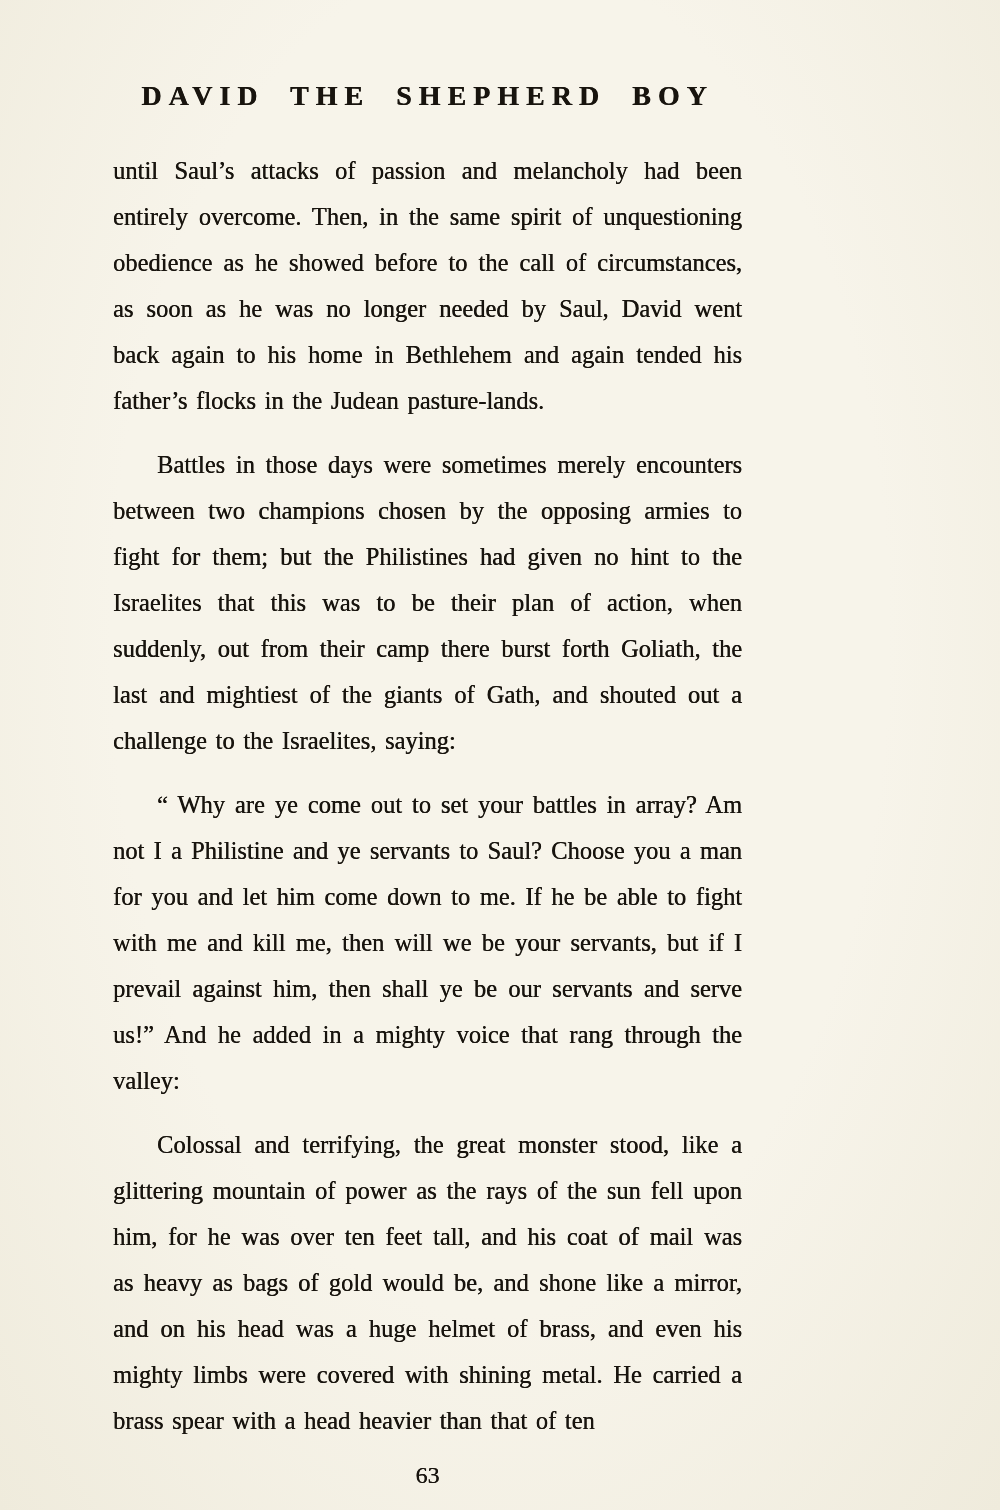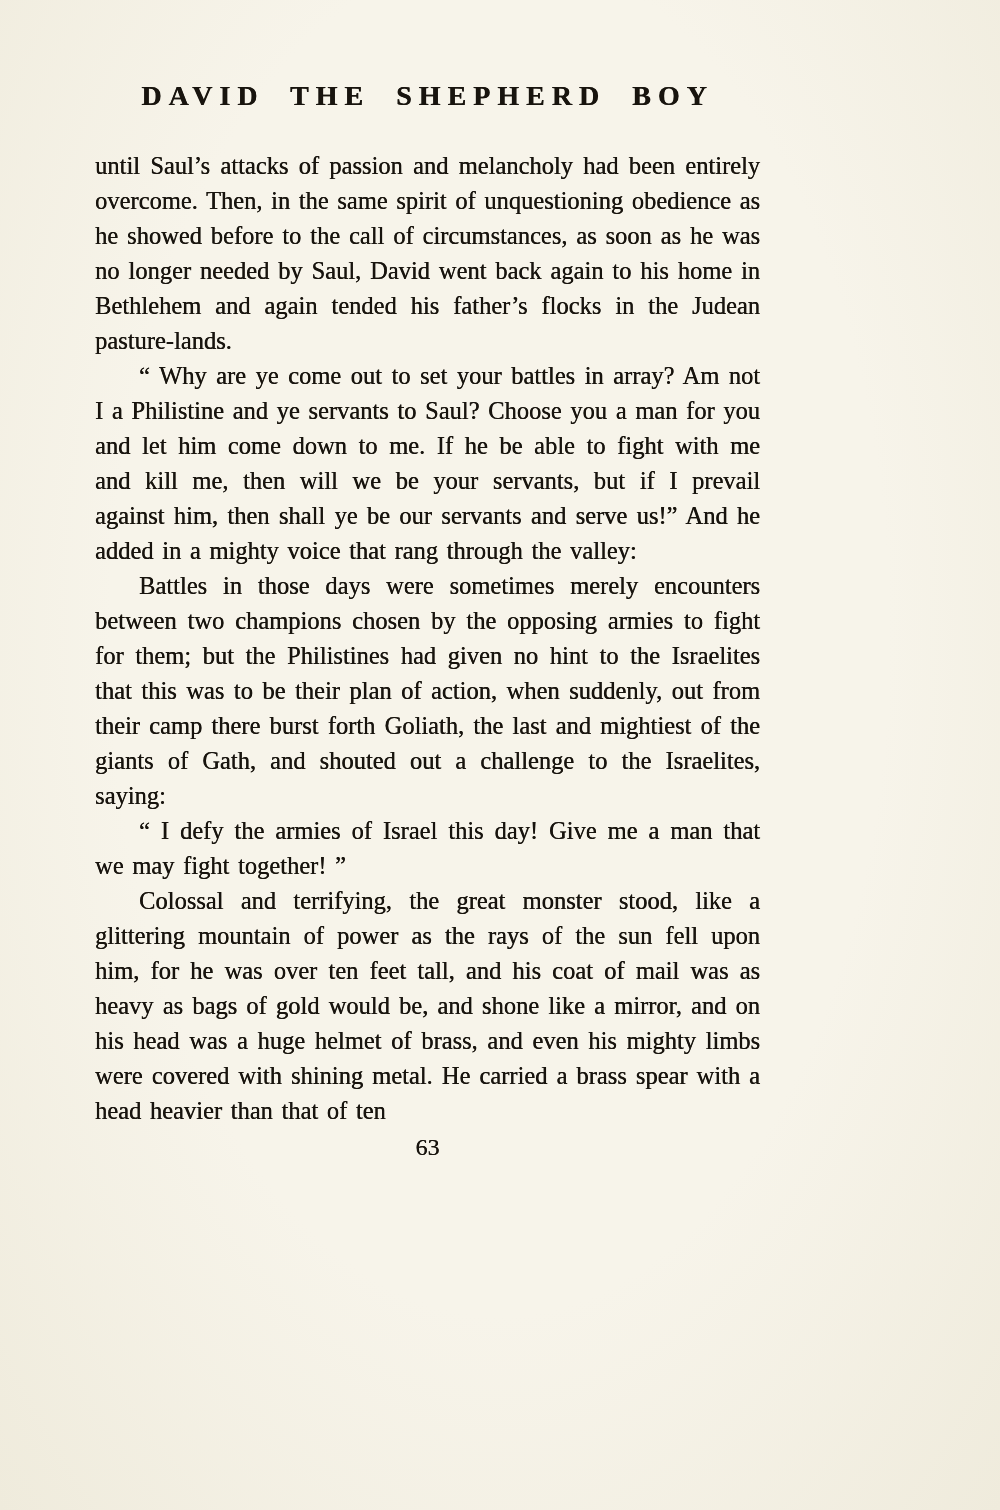--- a/index.html
+++ b/index.html
@@ -24,23 +24,23 @@
     font-size: 28px;
     font-weight: 700;
     letter-spacing: 7px;
     word-spacing: 12px;
     text-align: center;
     margin: 0 0 36px 0;
     text-shadow: 0.4px 0 0 currentColor;
   }
   .body-text p {
     font-size: 24.5px;
-    line-height: 35px;
+    line-height: 46px;
     text-align: justify;
-    margin: 0;
+    margin: 18px;
     text-indent: 44px;
     word-spacing: 2.5px;
     text-shadow: 0.35px 0 0 currentColor;
   }
   .body-text p:first-child {
     text-indent: 0;
   }
   .page-number {
     text-align: center;
     font-size: 24px;
@@ -49,20 +49,19 @@
   }
 </style>
 </head>
 <body>
 
 <div class="page">
   <h1 class="page-title">DAVID THE SHEPHERD BOY</h1>
 
   <div class="body-text">
       <p>until Saul’s attacks of passion and melancholy had been entirely overcome.  Then, in the same spirit of unquestioning obedience as he showed before to the call of circumstances, as soon as he was no longer needed by Saul, David went back again to his home in Bethlehem and again tended his father’s flocks in the Judean pasture-lands.</p>
+      <p>Battles in those days were sometimes merely encounters between two champions chosen by the opposing armies to fight for them; but the Philistines had given no hint to the Israelites that this was to be their plan of action, when suddenly, out from their camp there burst forth Goliath, the last and mightiest of the giants of Gath, and shouted out a challenge to the Israelites, saying:</p>
       <p>“ Why are ye come out to set your battles in array? Am not I a Philistine and ye servants to Saul?  Choose you a man for you and let him come down to me.  If he be able to fight with me and kill me, then will we be your servants, but if I prevail against him, then shall ye be our servants and serve us!”  And he added in a mighty voice that rang through the valley:</p>
-      <p>Battles in those days were sometimes merely encounters between two champions chosen by the opposing armies to fight for them; but the Philistines had given no hint to the Israelites that this was to be their plan of action, when suddenly, out from their camp there burst forth Goliath, the last and mightiest of the giants of Gath, and shouted out a challenge to the Israelites, saying:</p>
-      <p>“ I defy the armies of Israel this day!  Give me a man that we may fight together! ”</p>
       <p>Colossal and terrifying, the great monster stood, like a glittering mountain of power as the rays of the sun fell upon him, for he was over ten feet tall, and his coat of mail was as heavy as bags of gold would be, and shone like a mirror, and on his head was a huge helmet of brass, and even his mighty limbs were covered with shining metal. He carried a brass spear with a head heavier than that of ten</p>
     </div>
 
   <div class="page-number">63</div>
 </div>
 
 </body></html>

